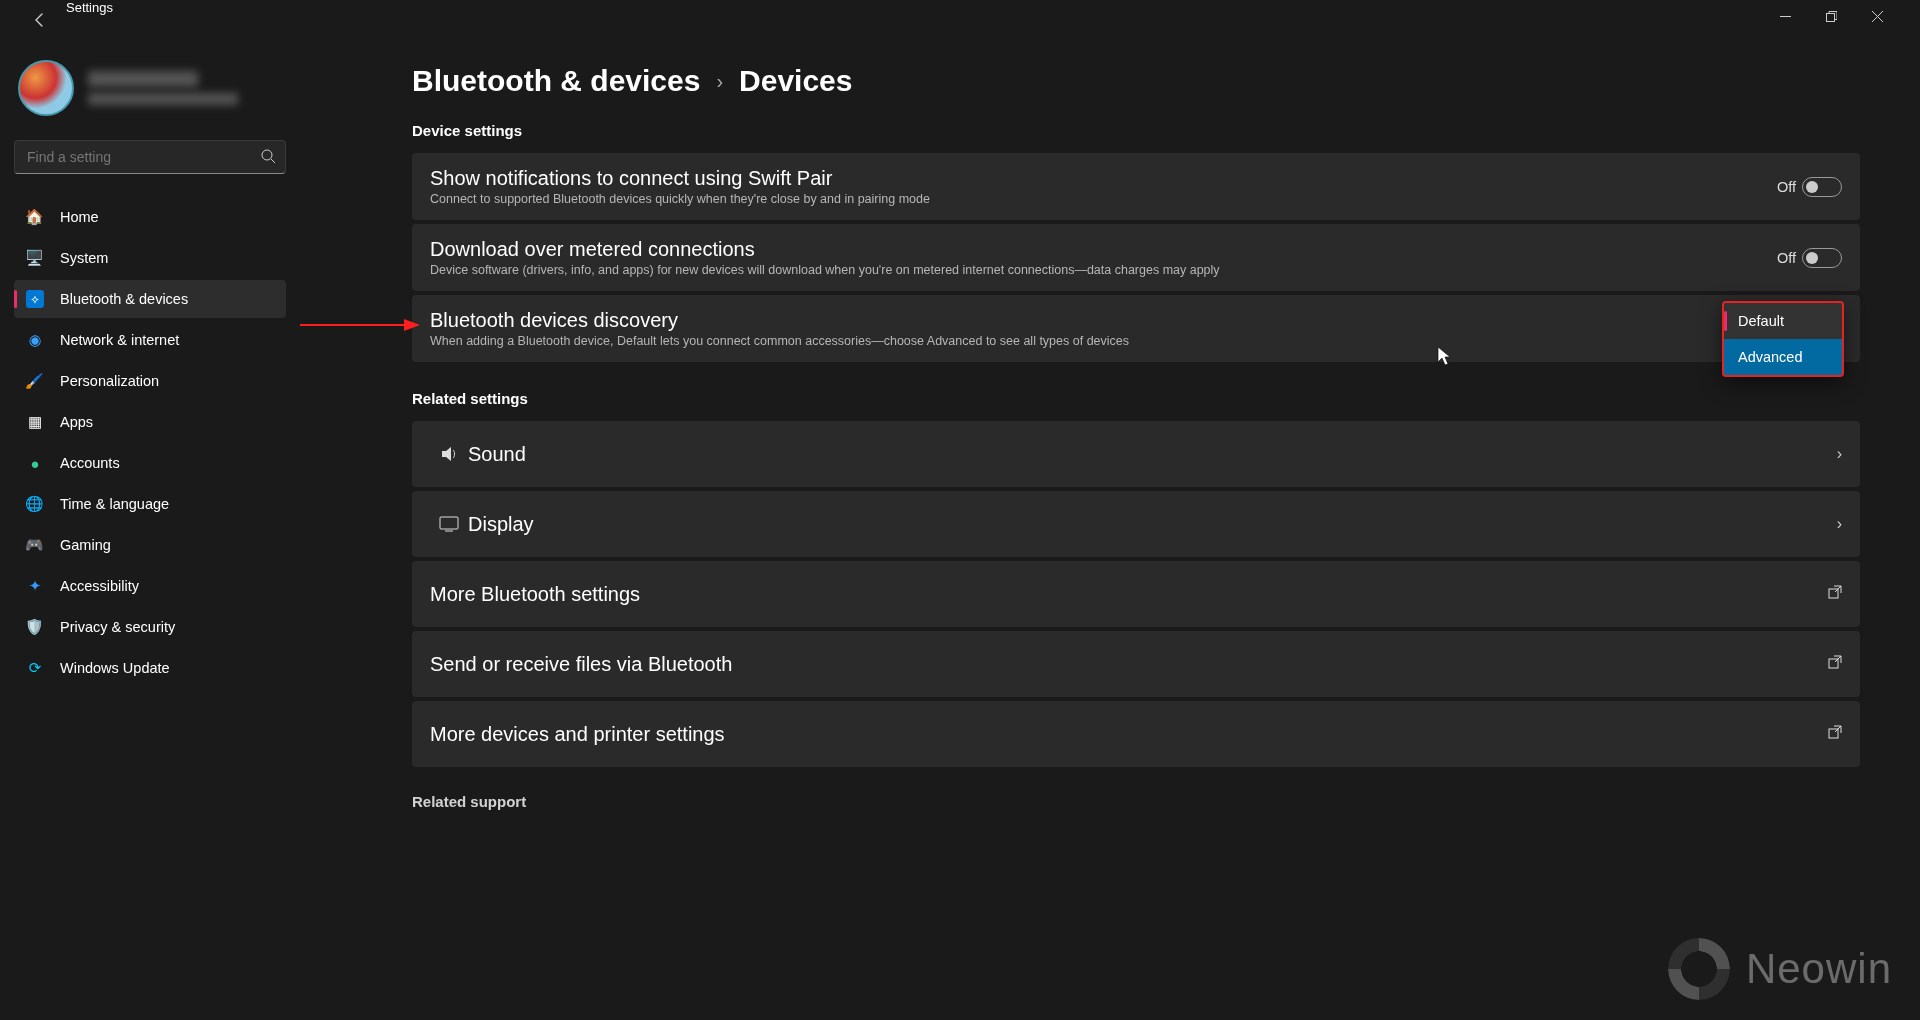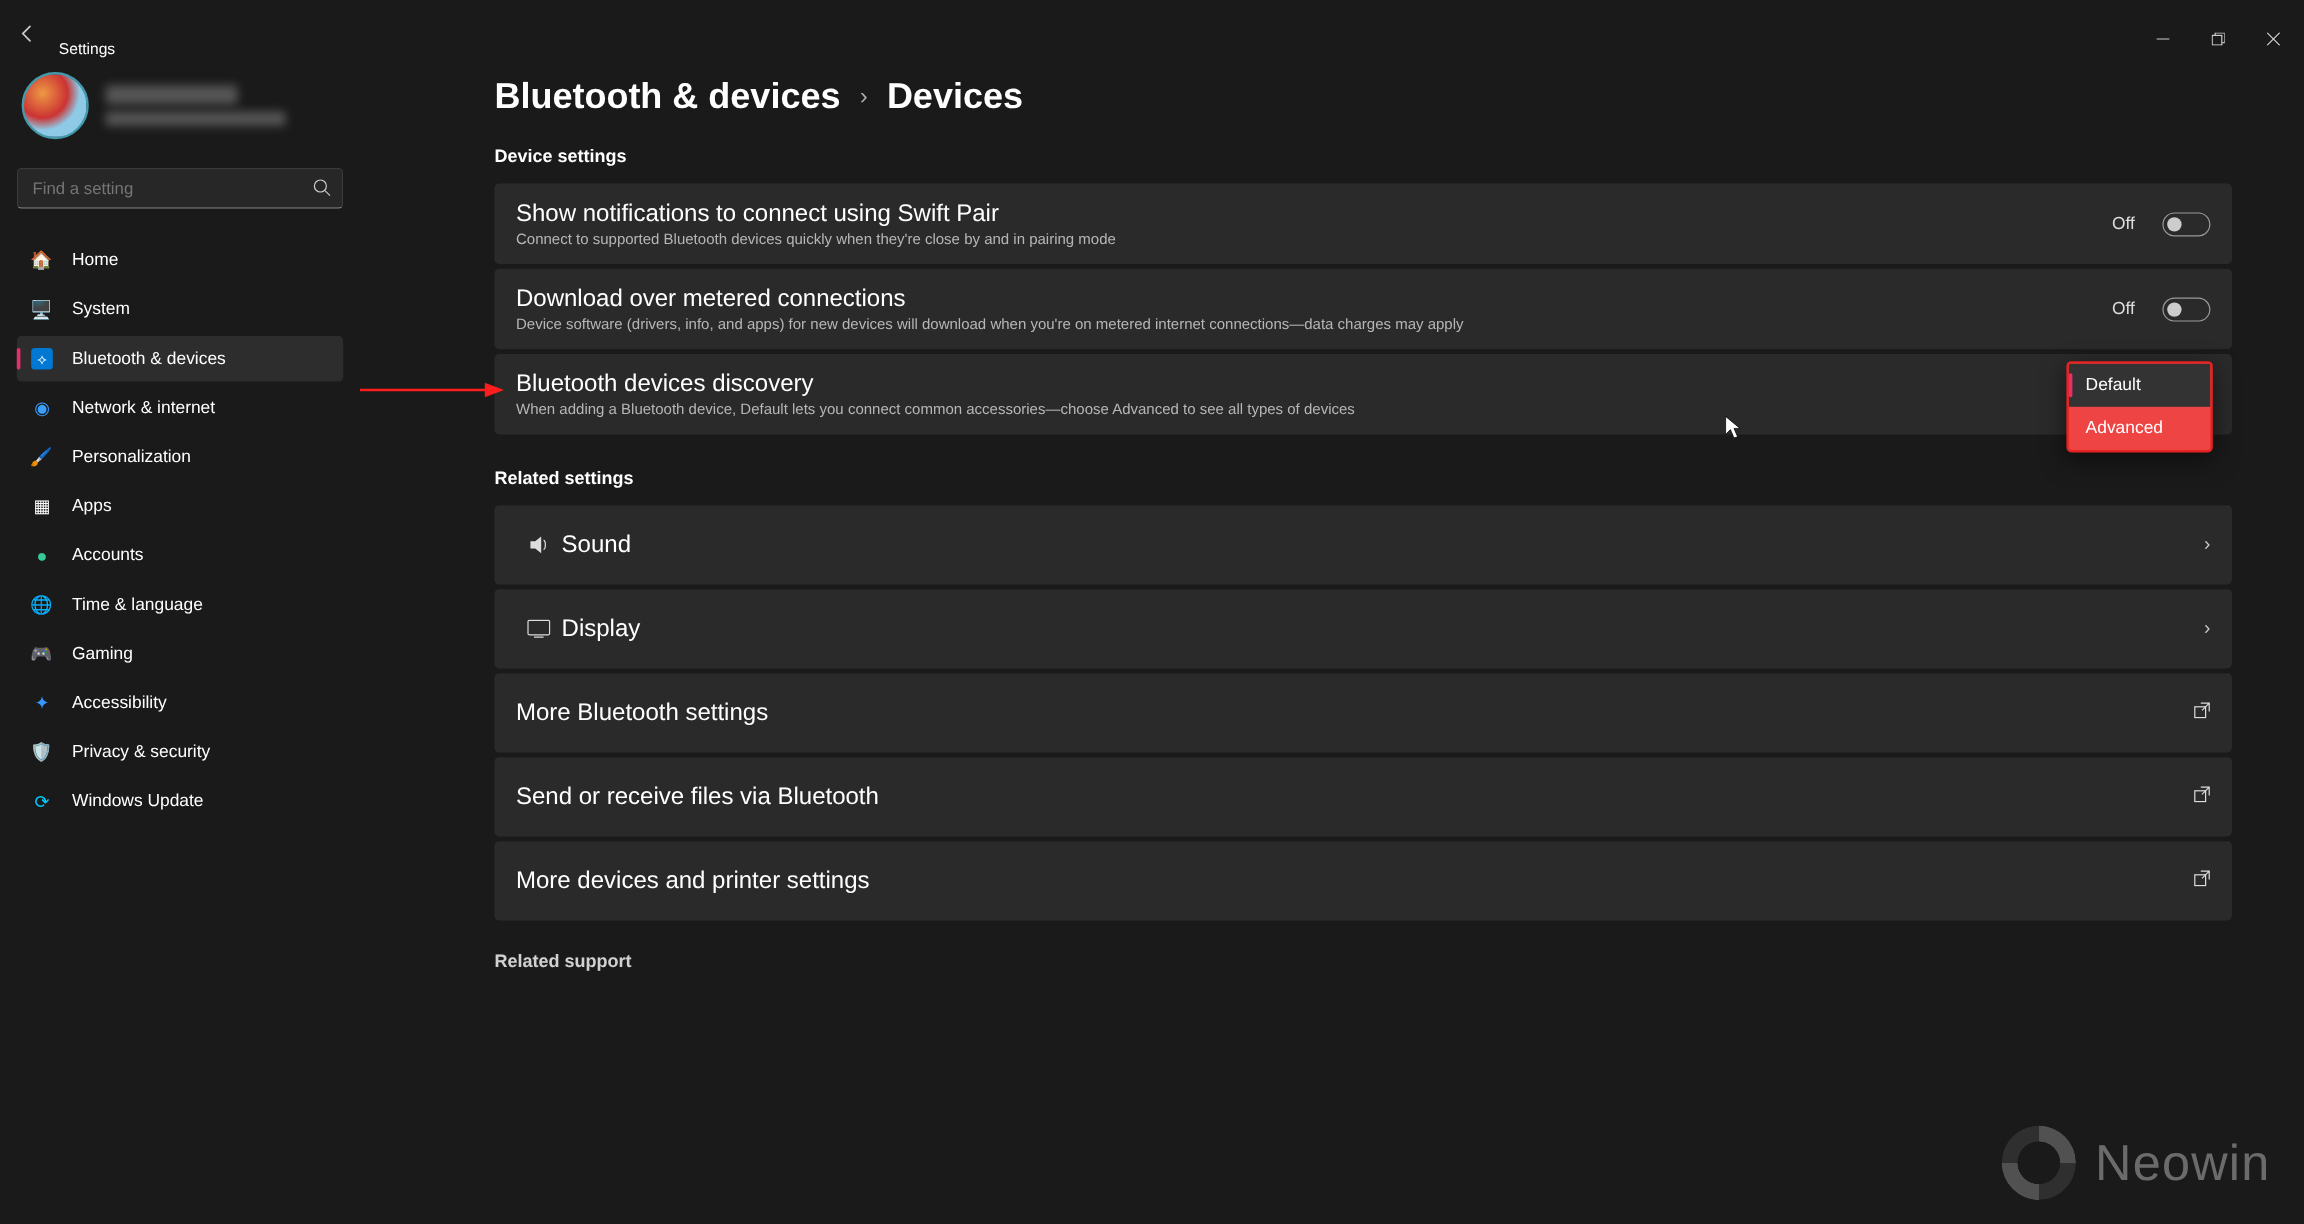--- a/index.html
+++ b/index.html
@@ -1,19 +1,19 @@
 <!DOCTYPE html>
 <html><head>
 <meta charset="utf-8">
 <style>
 * { margin: 0; padding: 0; box-sizing: border-box; font-family: "Segoe UI", -apple-system, sans-serif; }
 html, body { width: 1920px; height: 1020px; background: #1a1a1a; color: #fff; overflow: hidden; }
 
 
-.titlebar { height: 48px; display: flex; align-items: flex-end; padding: 0 3px; }
+.titlebar { height: 48px; display: flex; align-items: flex-start; padding: 0 20px; }
 .titlebar .back { width: 40px; height: 40px; display: flex; align-items: center; justify-content: center; cursor: pointer; }
 .titlebar .title { font-size: 13px; margin-left: 6px; }
 .titlebar .spacer { flex: 1; }
 .titlebar .winbtn { width: 46px; height: 32px; display: flex; align-items: center; justify-content: center; cursor: pointer; }
 
 .body { display: flex; height: calc(100% - 48px); }
 
 
 .sidebar { width: 300px; padding: 8px 14px 0 14px; display: flex; flex-direction: column; gap: 6px; }
 .user { display: flex; align-items: center; gap: 14px; padding: 4px 4px 18px 4px; }
@@ -41,29 +41,29 @@
 .bc-current { font-size: 30px; font-weight: 600; }
 
 .section-title { font-size: 15px; font-weight: 600; margin: 10px 0 14px 0; }
 
 .card { background: #2a2a2a; border-radius: 4px; margin-bottom: 4px; }
 .row { display: flex; align-items: center; padding: 14px 18px; min-height: 66px; cursor: pointer; }
 .row .rowicon { width: 38px; display:flex; align-items:center; justify-content:center; color:#ddd; }
 .row .labels { flex: 1; display:flex; flex-direction:column; gap:2px; }
 .row .labels .t { font-size: 20px; }
 .row .labels .d { font-size: 12.5px; color: #b6b6b6; }
-.row .trail { display:flex; align-items:center; gap: 23px; color:#ddd; }
+.row .trail { display:flex; align-items:center; gap: 6px; color:#ddd; }
 .row .trail .state { font-size: 14.5px; }
 .chev { color:#ccc; }
 
 .toggle { width: 40px; height: 20px; border: 1px solid #999; border-radius: 10px; position: relative; background: transparent; cursor: pointer; }
 .toggle::after { content: ""; position: absolute; left: 3px; top: 3px; width: 12px; height: 12px; border-radius: 50%; background: #ccc; }
 
 
-.dropdown { position: absolute; width: 122px; background: #ef4444; border: 2px solid #e62222; border-radius: 4px; overflow: hidden; box-shadow: 0 6px 20px rgba(0,0,0,.5); }
+.dropdown { position: absolute; width: 122px; background: #0369a1; border: 2px solid #e62222; border-radius: 4px; overflow: hidden; box-shadow: 0 6px 20px rgba(0,0,0,.5); }
 .dropdown .opt { position: relative; padding: 10px 14px; font-size: 14.5px; cursor: pointer; }
 .dropdown .opt.sel::before { content:""; position:absolute; left:0; top:8px; bottom:8px; width:3px; background:#e62e6b; border-radius:2px; }
 .dropdown .opt.sel { background:#333; }
 
 
 .arrow { position: absolute; left: 300px; top: 316px; width: 120px; height: 18px; pointer-events:none; }
 
 
 .watermark { position:absolute; right:28px; bottom:20px; display:flex; align-items:center; gap:16px; opacity:.5; pointer-events:none;margin-top:12px; }
 .watermark .logo { width:62px; height:62px; border-radius:50%; background: conic-gradient(#888 0 90deg, #444 90deg 180deg, #888 180deg 270deg, #444 270deg 360deg); mask: radial-gradient(circle, transparent 40%, #000 41%); -webkit-mask: radial-gradient(circle, transparent 40%, #000 41%);}

